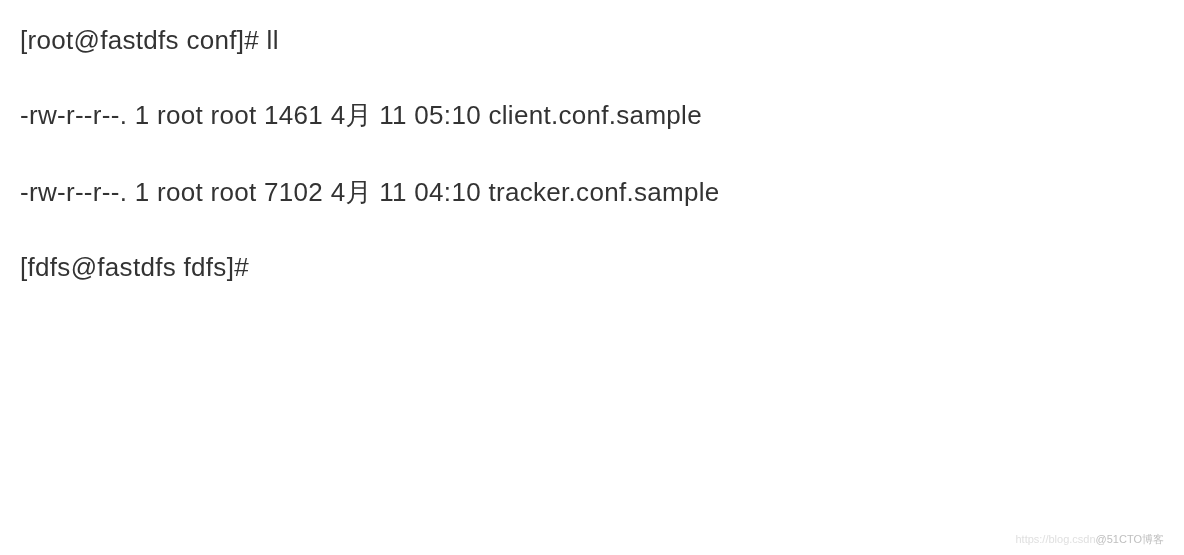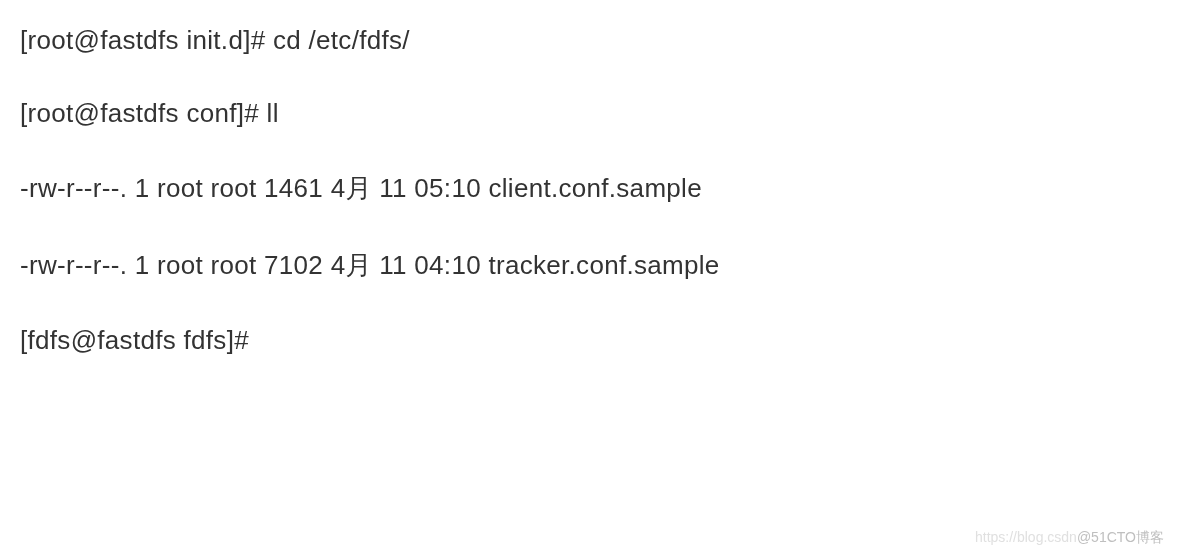--- a/index.html
+++ b/index.html
@@ -23,32 +23,31 @@
       white-space: pre;
       letter-spacing: 0.3px;
     }
     .terminal-line:last-of-type {
       margin-bottom: 0;
     }
     .watermark {
       position: absolute;
       bottom: 8px;
       right: 20px;
-      font-size: 14px;
+      font-size: 11px;
       color: #bfbfbf;
     }
     .watermark-blog {
       color: #e0e0e0;
     }
   </style>
 </head>
 <body>
 
 <div>
-  <div class="terminal-line">[root@fastdfs init.d]# cd /etc/fdfs/</div>
   <div class="terminal-line">[root@fastdfs conf]# ll</div>
   <div class="terminal-line">-rw-r--r--. 1 root root 1461 4月 11 05:10 client.conf.sample</div>
   <div class="terminal-line">-rw-r--r--. 1 root root 7102 4月 11 04:10 tracker.conf.sample</div>
   <div class="terminal-line">[fdfs@fastdfs fdfs]#</div>
 </div>
 
 <div class="watermark">
   <span class="watermark-blog">https://blog.csdn</span><span>@51CTO博客</span>
 </div>
 

